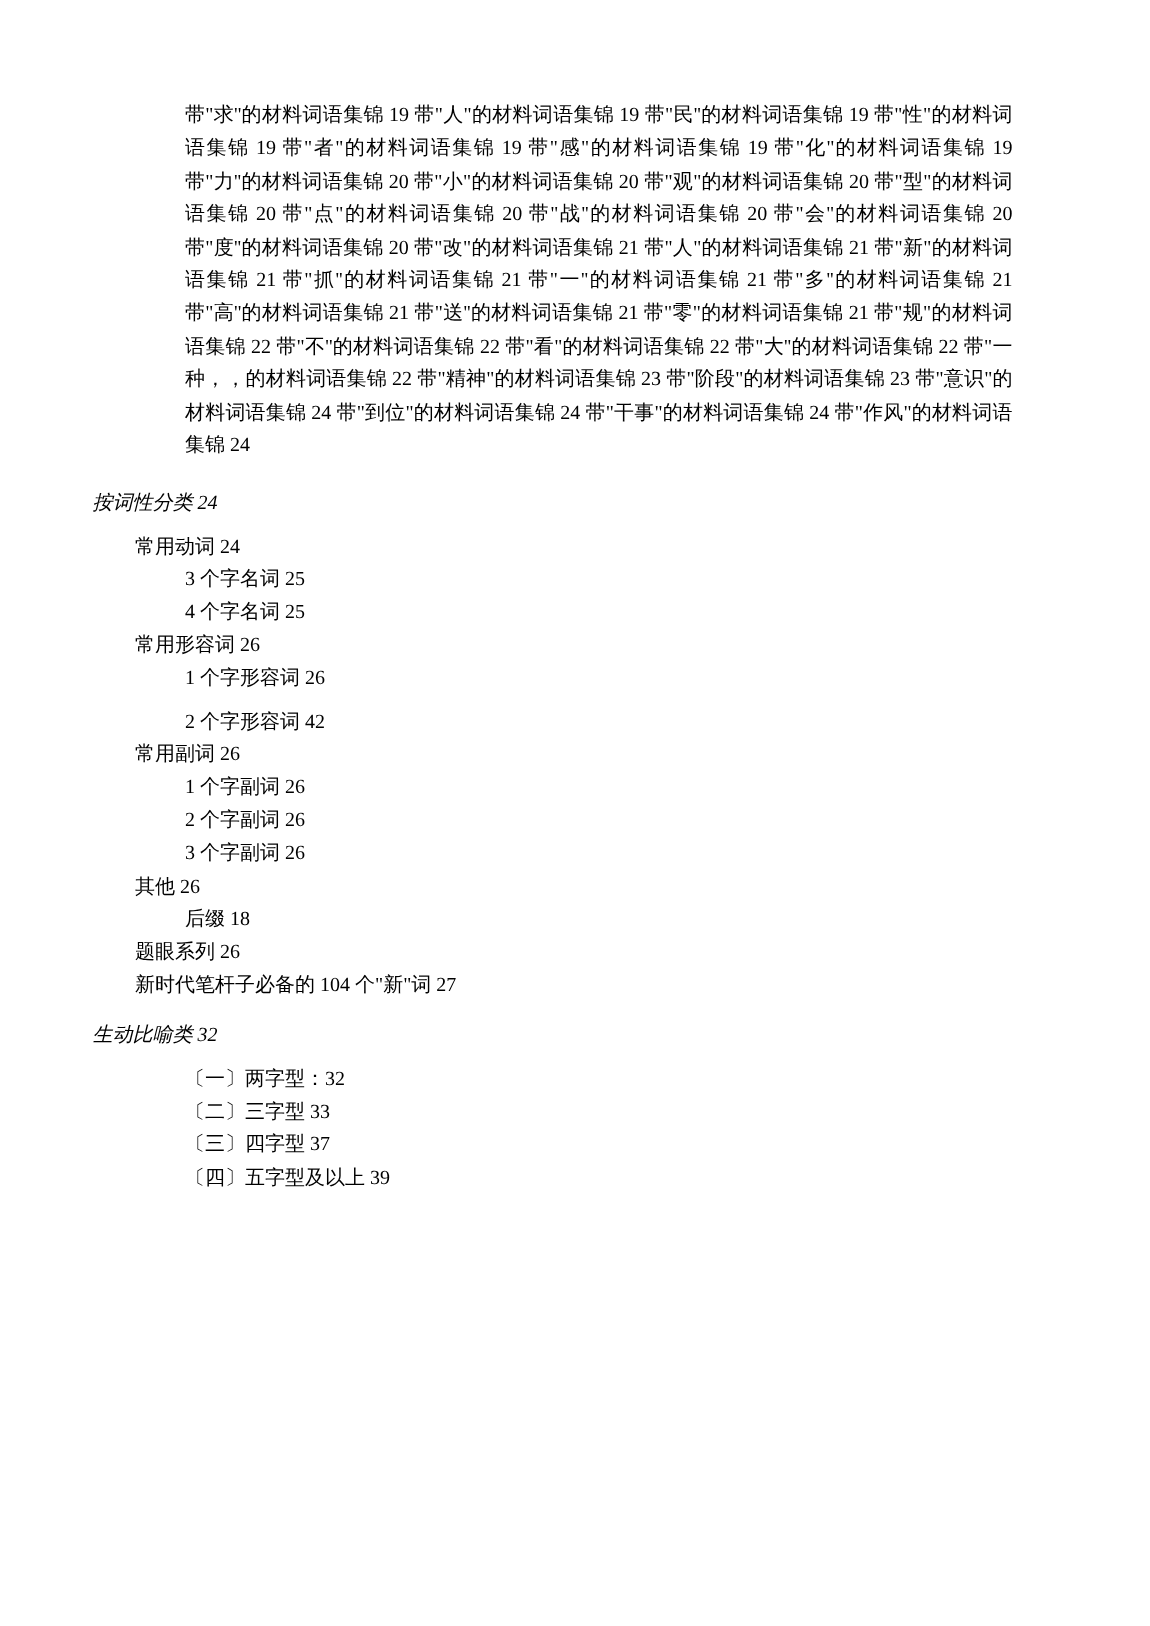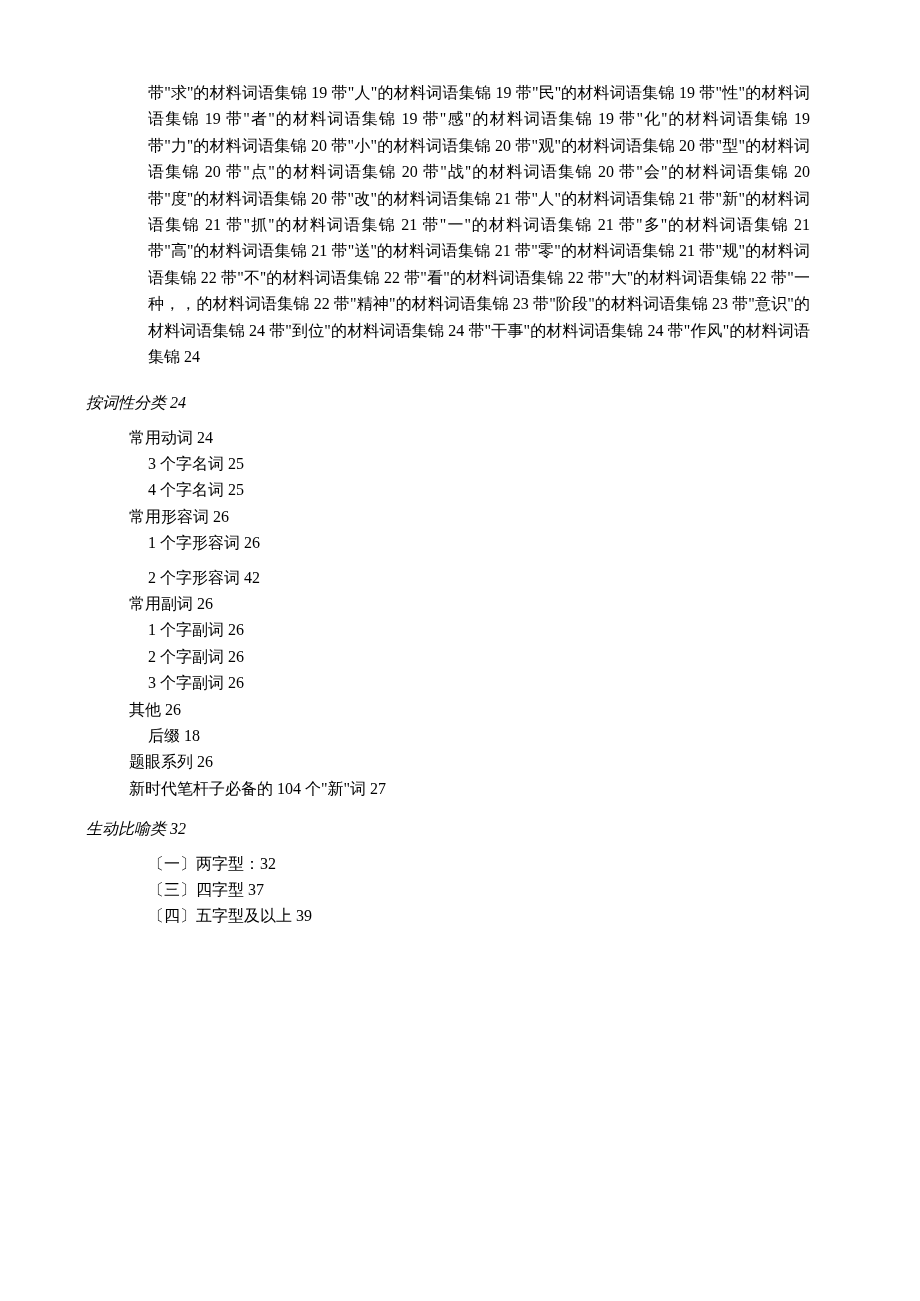--- a/index.html
+++ b/index.html
@@ -15,26 +15,26 @@
   .page {
     padding: 80px 70px 30px 70px;
   }
   .para-block {
     margin-left: 78px;
     margin-right: 40px;
     text-align: justify;
     margin-bottom: 20px;
   }
   .h1 {
-    margin-left: 16px;
+    margin-left: 4px;
     font-style: italic;
     margin-bottom: 8px;
   }
   .h2 {
-    margin-left: 59px;
+    margin-left: 38px;
   }
   .h3 {
     margin-left: 78px;
   }
   .spacer-small {
     height: 8px;
   }
 </style>
 </head>
 <body>
@@ -64,16 +64,17 @@
   <div class="h3">后缀 18</div>
 
   <div class="h2">题眼系列 26</div>
   <div class="h2">新时代笔杆子必备的 104 个"新"词 27</div>
 
   <div style="height:14px"></div>
 
   <div class="h1">生动比喻类 32</div>
 
   <div class="h3">〔一〕两字型：32</div>
+  <div class="h3">〔二〕三字型 33</div>
   <div class="h3">〔三〕四字型 37</div>
   <div class="h3">〔四〕五字型及以上 39</div>
 
 </div>
 
 </body></html>

